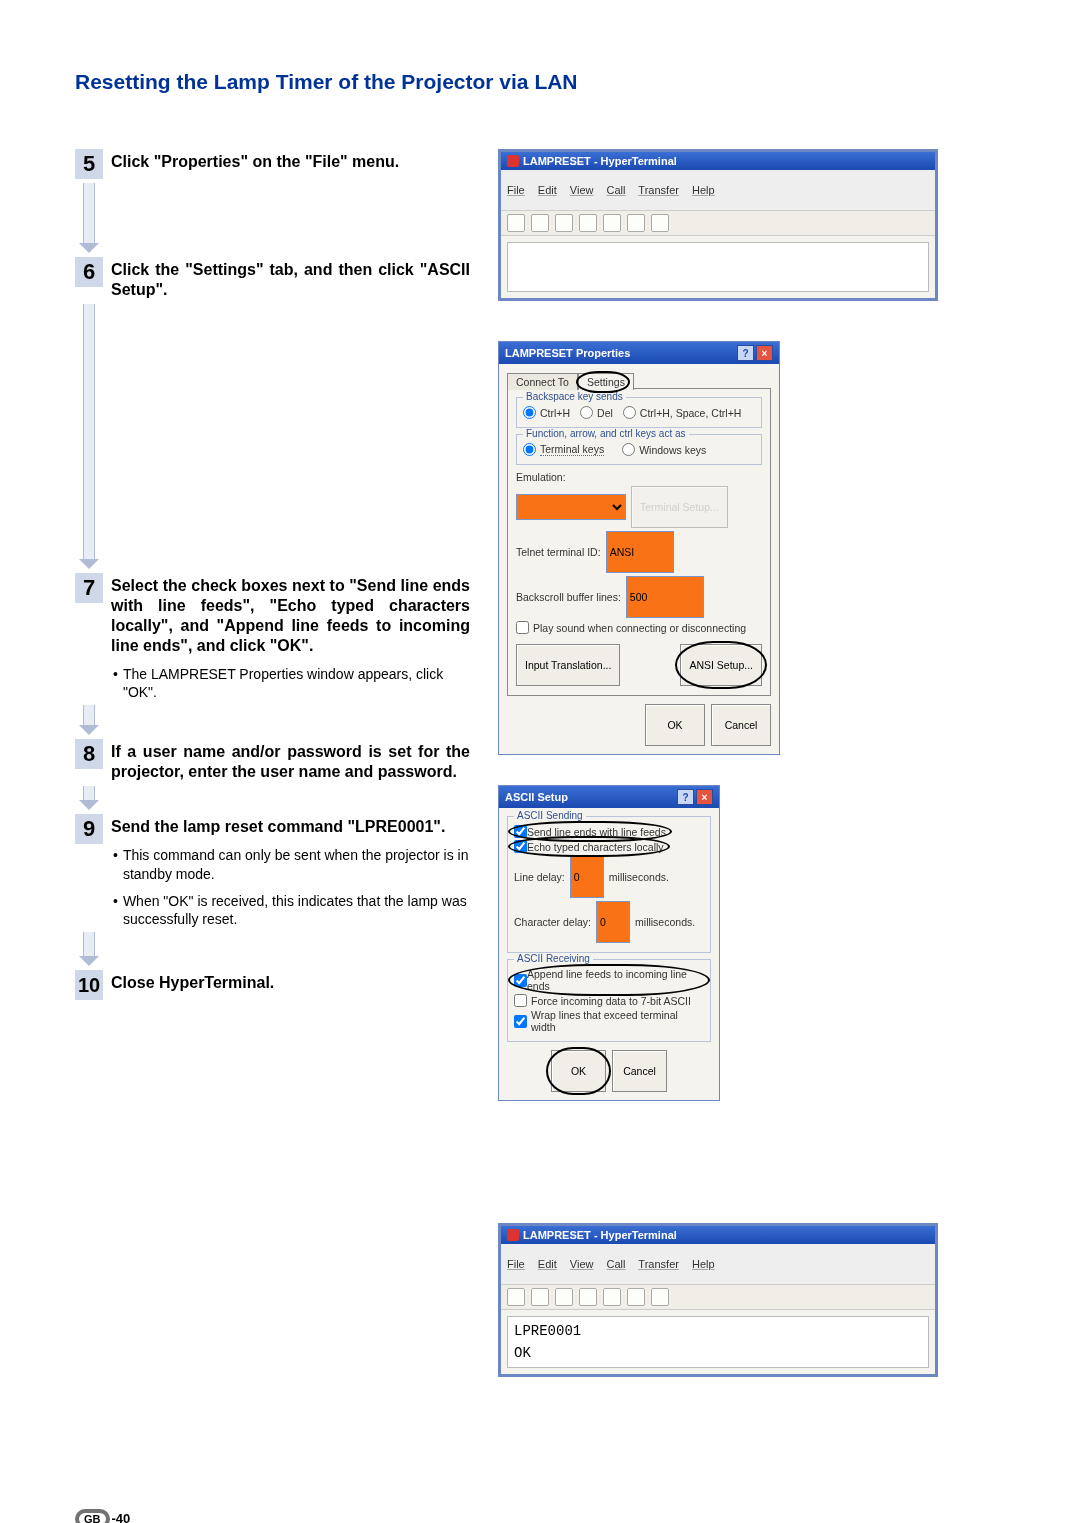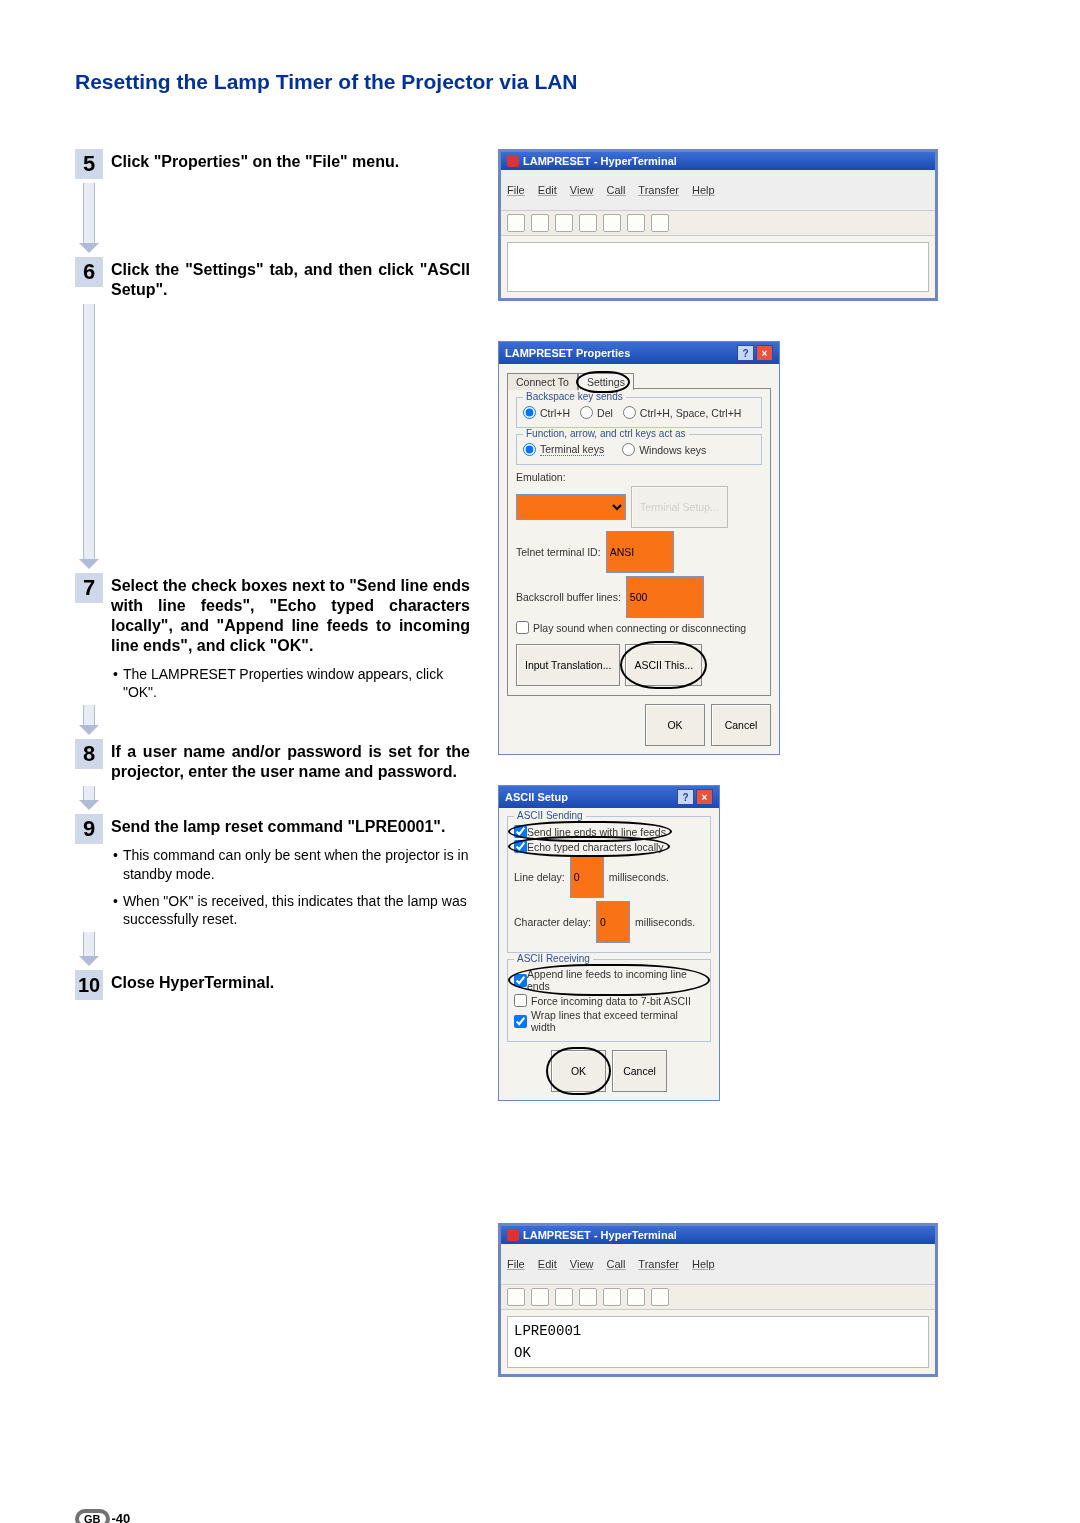--- a/index.html
+++ b/index.html
@@ -309,23 +309,23 @@
               <input class="inp" style="width: 60px;" value="ANSI">
             </div>
             <div class="row">
               <span>Backscroll buffer lines:</span>
               <input class="inp" style="width: 70px;" value="500">
             </div>
             <label class="check">
                 <input type="checkbox" style="">
                 <span>Play sound when connecting or disconnecting</span>
               </label>
-            <div class="row" style="margin-top:10px;">
+            <div class="row" style="justify-content:space-between; margin-top:10px;">
               <button class="btn">Input Translation...</button>
-              <button class="btn circled">ASCII This...</button>
+              <button class="btn circled">ANSI Setup...</button>
             </div>
           </div>
           <div class="dlg-buttons">
             <button class="btn" style="width:60px">OK</button>
             <button class="btn" style="width:60px">Cancel</button>
           </div>
         </div>
       </div>
 
       <div style="height:18px"></div>

